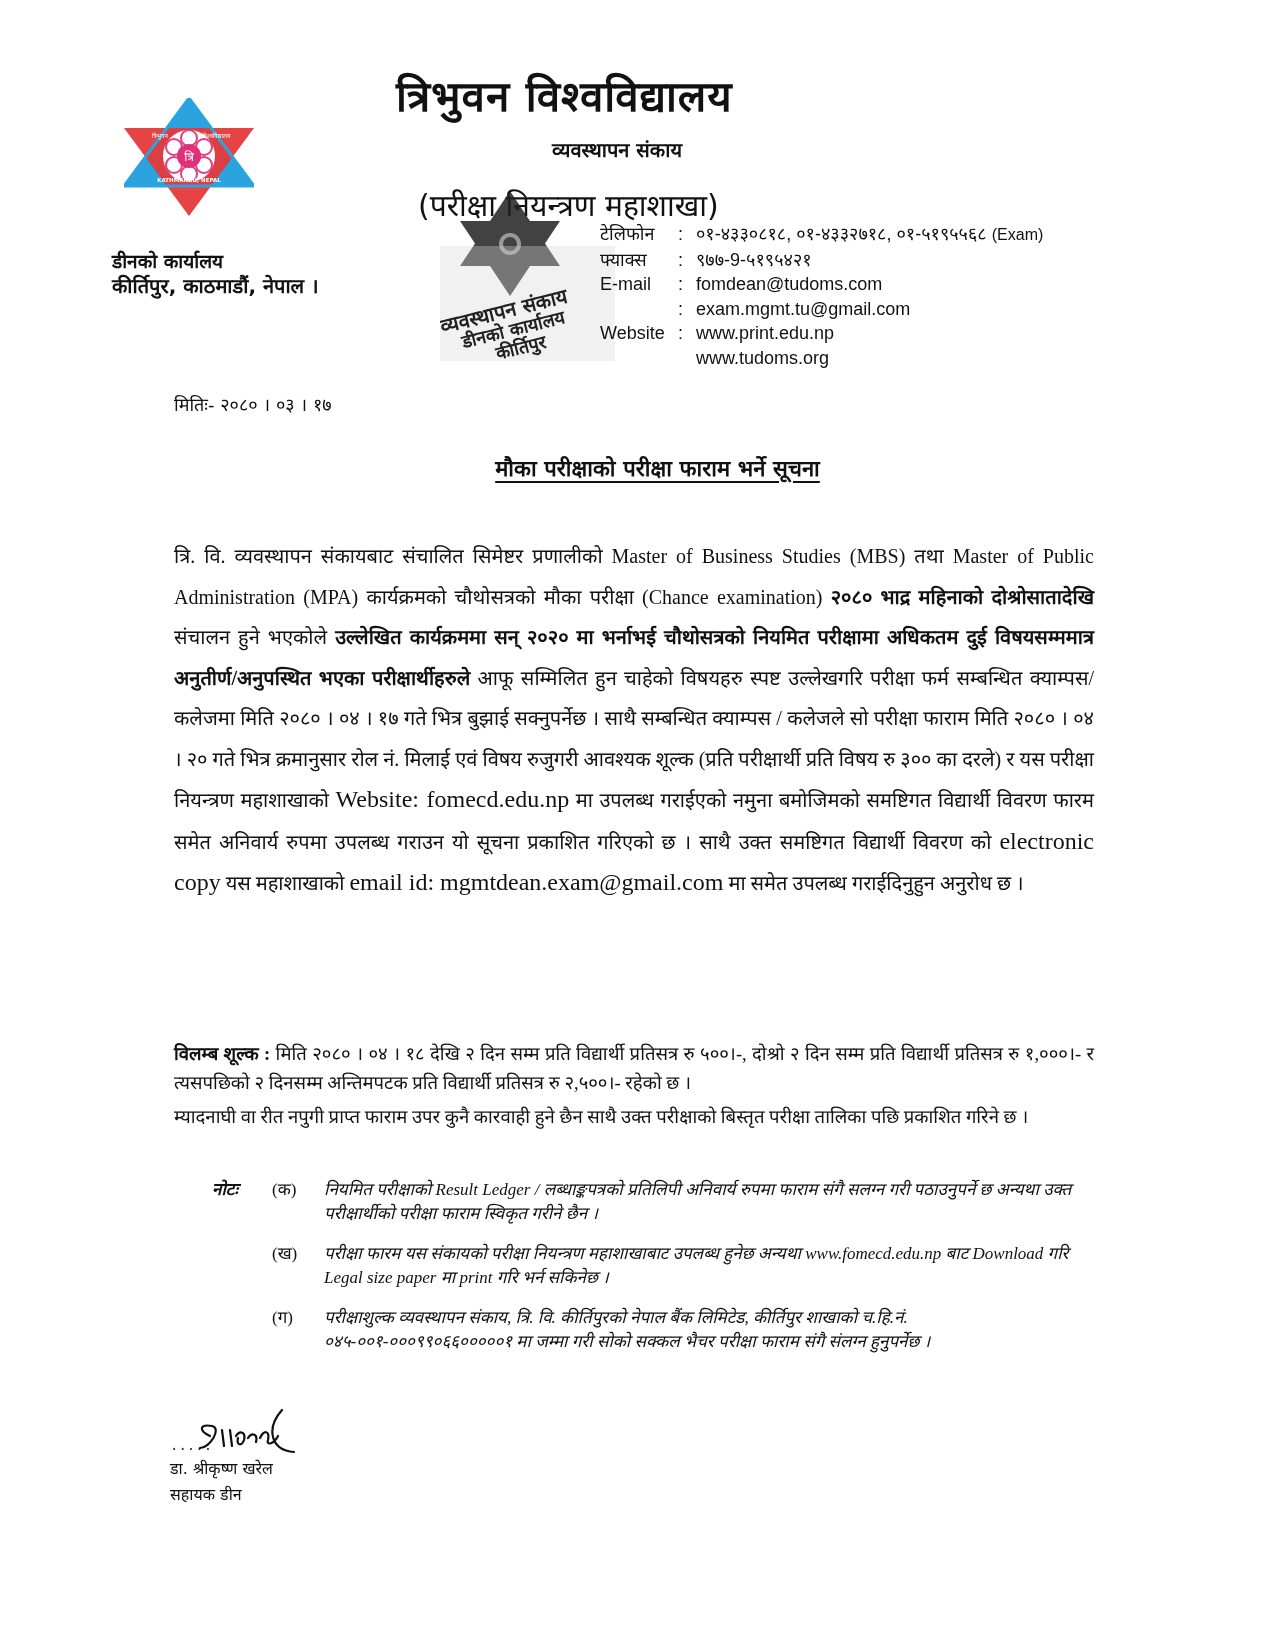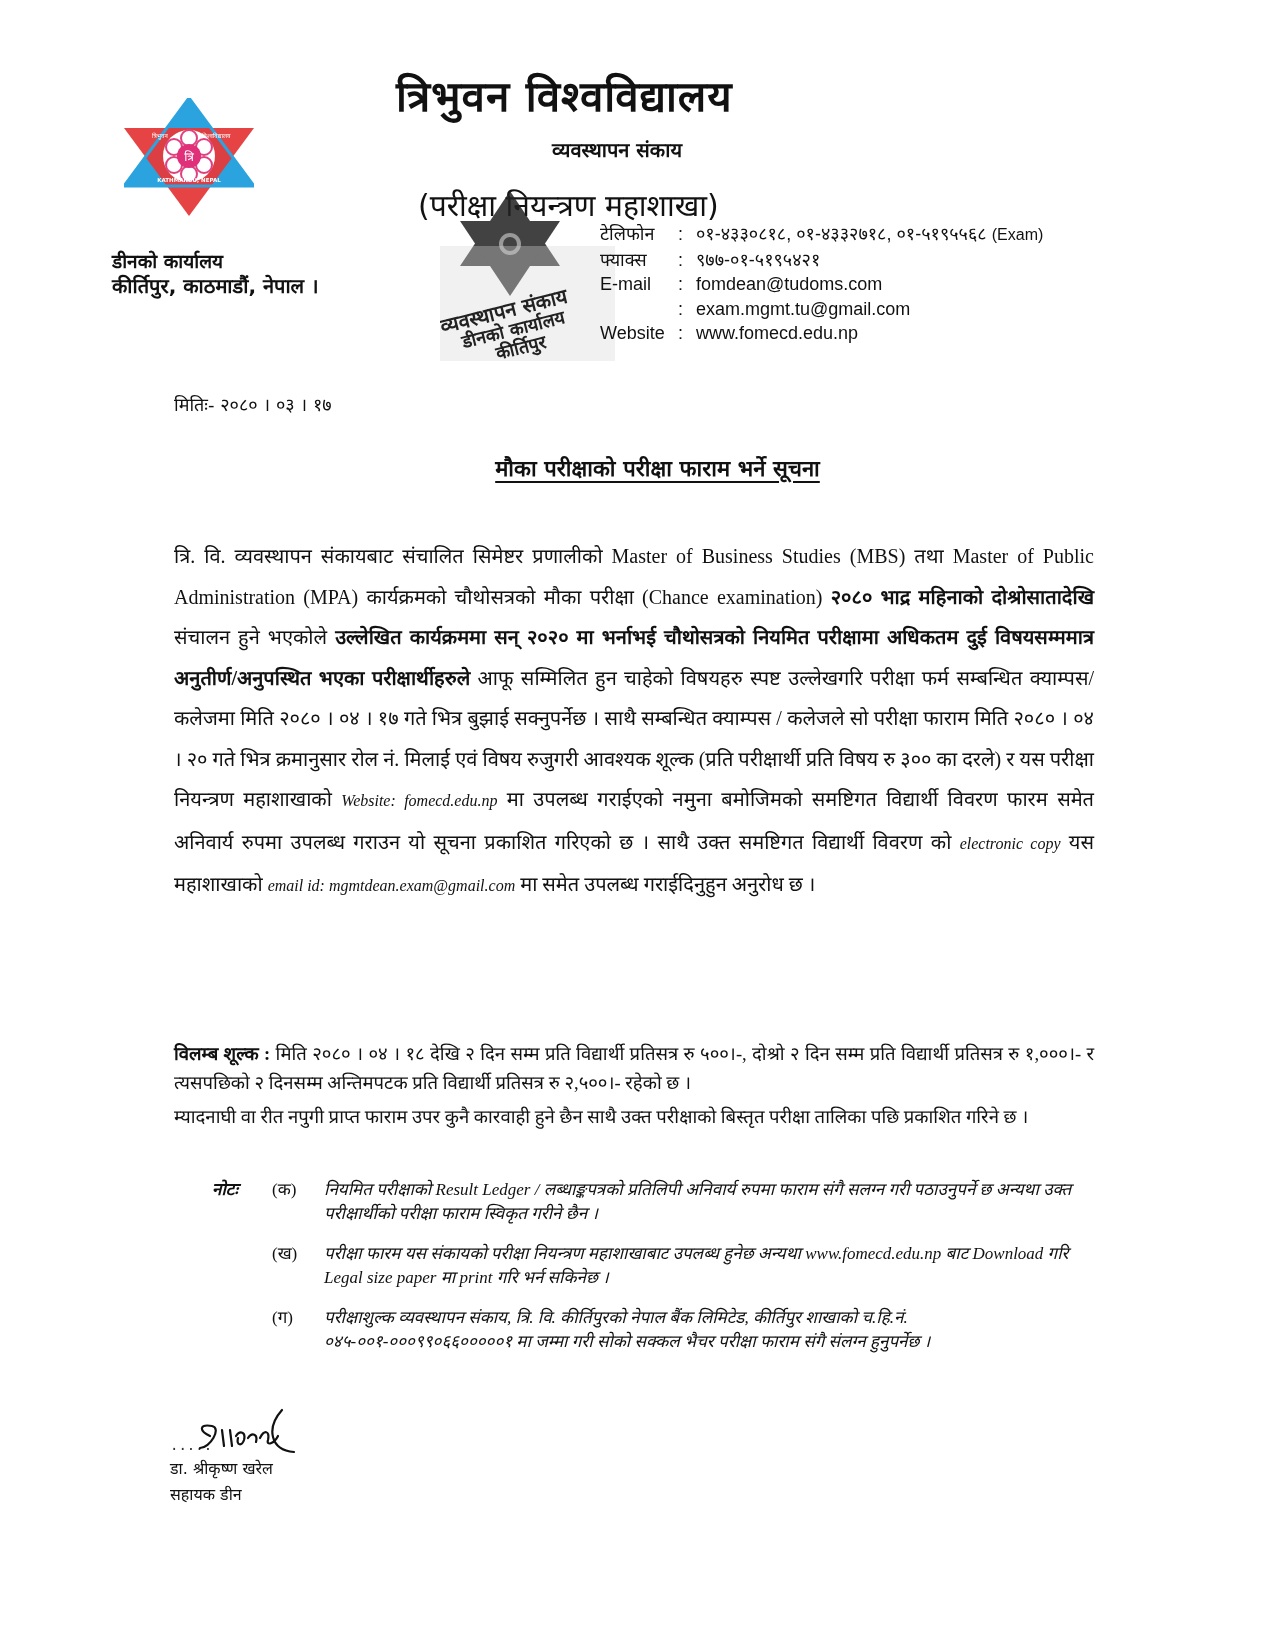--- a/index.html
+++ b/index.html
@@ -24,21 +24,21 @@
   .contact .c { width: 18px; }
   .contact .v small { font-size: 16px; }
   
   .date { left: 174px; top: 392px; font-family: "DejaVu Sans", sans-serif; font-size: 18px; }
   
   .title { left: 0; width: 1275px; top: 452px; text-align: center; font-family: "DejaVu Sans", sans-serif; font-weight: bold; font-size: 22px; }
   .title span { text-decoration: underline; text-underline-offset: 5px; padding-left: 40px; }
   
   .body { left: 174px; top: 536px; width: 920px; font-family: "Liberation Serif", "DejaVu Serif", serif; font-size: 20px; line-height: 40.5px; text-align: justify; }
   .body b { font-weight: bold; }
-  .body .big { font-size: 16px; font-style: italic; }
+  .body .big { font-size: 24px; }
   .late { left: 174px; top: 1040px; width: 920px; font-family: "Liberation Serif", "DejaVu Serif", serif; font-size: 18.5px; line-height: 29px; text-align: justify; }
   .late2 { left: 174px; top: 1100px; width: 920px; font-family: "Liberation Serif", "DejaVu Serif", serif; font-size: 18.5px; line-height: 35px; text-align: justify; }
   
   .notes { left: 212px; top: 1178px; width: 880px; font-family: "Liberation Serif", "DejaVu Serif", serif; font-style: italic; font-size: 17px; line-height: 24px; }
   .note-row { display: flex; margin-bottom: 16px; }
   .note-label { width 60px; min-width: 60px; font-weight: bold; }
   .note-key { width: 52px; min-width: 52px; font-style: normal; }
   .note-text { flex: 1; }
   
   .sig { left: 170px; top: 1400px; }
@@ -90,36 +90,41 @@
 </svg>
 
 <div class="abs contact">
   <div class="row">
     <span class="k">टेलिफोन</span><span class="c">:</span>
     <span class="v">०१-४३३०८१८, ०१-४३३२७१८, ०१-५१९५५६८</span>&nbsp;<span class="v"><small>(Exam)</small></span>
   </div>
   <div class="row">
     <span class="k">फ्याक्स</span>
       <span class="c">:</span>
-    <span class="v">९७७-०१-५१९५४२१</span>
+    <span class="v">९७७-9-५१९५४२१</span>
   </div>
   <div class="row">
     <span class="k">E-mail</span>
       <span class="c">:</span>
     <span class="v">fomdean@tudoms.com</span>
   </div>
   <div class="row">
     <span class="k"></span>
       <span class="c">:</span>
     <span class="v">exam.mgmt.tu@gmail.com</span>
   </div>
   <div class="row">
     <span class="k">Website</span>
       <span class="c">:</span>
-    <span class="v">www.fomecd.edu.np</span>
+    <span class="v">www.print.edu.np</span>
+  </div>
+  <div class="row">
+    <span class="k"></span>
+      <span class="c"></span>
+    <span class="v">www.tudoms.org</span>
   </div>
 </div>
 
 <div class="abs date">मितिः- २०८० । ०३ । १७</div>
 
 <div class="abs title"><span>मौका परीक्षाको परीक्षा फाराम भर्ने सूचना</span></div>
 
 <div class="abs body"><span>त्रि. वि. व्यवस्थापन संकायबाट संचालित सिमेष्टर प्रणालीको Master of Business Studies (MBS) तथा Master of Public Administration (MPA) कार्यक्रमको चौथोसत्रको मौका परीक्षा (Chance examination) </span><b>२०८० भाद्र महिनाको दोश्रोसातादेखि</b><span> संचालन हुने भएकोले </span><b>उल्लेखित कार्यक्रममा सन् २०२० मा भर्नाभई चौथोसत्रको नियमित परीक्षामा अधिकतम दुई विषयसम्ममात्र अनुतीर्ण/अनुपस्थित भएका परीक्षार्थीहरुले</b><span> आफू सम्मिलित हुन चाहेको विषयहरु स्पष्ट उल्लेखगरि परीक्षा फर्म सम्बन्धित क्याम्पस/कलेजमा मिति २०८० । ०४ । १७ गते भित्र बुझाई सक्नुपर्नेछ । साथै सम्बन्धित क्याम्पस / कलेजले सो परीक्षा फाराम मिति २०८० । ०४ । २० गते भित्र क्रमानुसार रोल नं. मिलाई एवं विषय रुजुगरी आवश्यक शूल्क (प्रति परीक्षार्थी प्रति विषय रु ३०० का दरले) र यस परीक्षा नियन्त्रण महाशाखाको </span><span class="big">Website: fomecd.edu.np</span><span> मा उपलब्ध गराईएको नमुना बमोजिमको समष्टिगत विद्यार्थी विवरण फारम समेत अनिवार्य रुपमा उपलब्ध गराउन यो सूचना प्रकाशित गरिएको छ । साथै उक्त समष्टिगत विद्यार्थी विवरण को </span><span class="big">electronic copy</span><span> यस महाशाखाको </span><span class="big">email id: mgmtdean.exam@gmail.com</span><span> मा समेत उपलब्ध गराईदिनुहुन अनुरोध छ ।</span></div>
 
 <div class="abs late"><b>विलम्ब शूल्क :</b><span> मिति २०८० । ०४ । १८ देखि २ दिन सम्म प्रति विद्यार्थी प्रतिसत्र रु ५००।-, दोश्रो २ दिन सम्म प्रति विद्यार्थी प्रतिसत्र रु १,०००।- र त्यसपछिको २ दिनसम्म अन्तिमपटक प्रति विद्यार्थी प्रतिसत्र रु २,५००।- रहेको छ ।</span></div>

